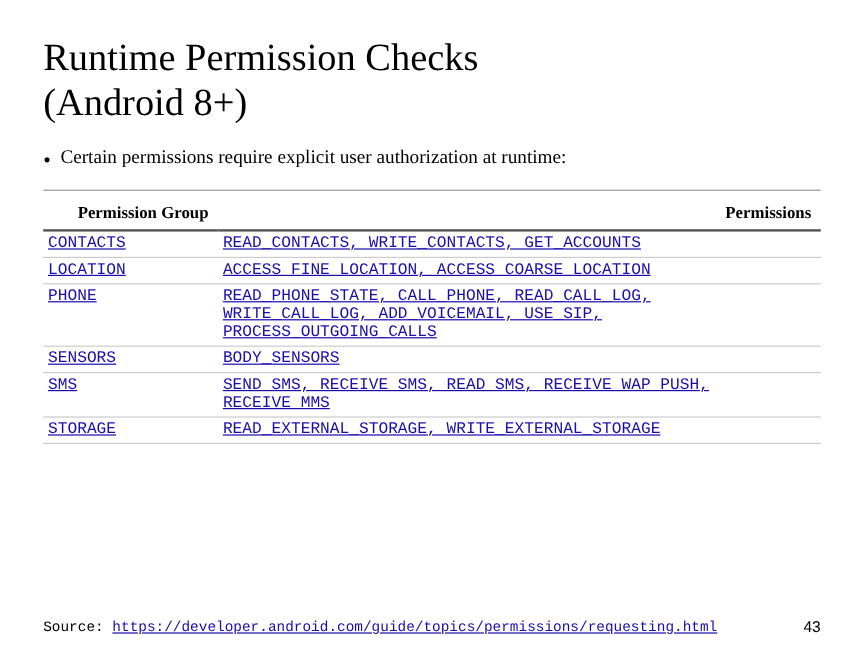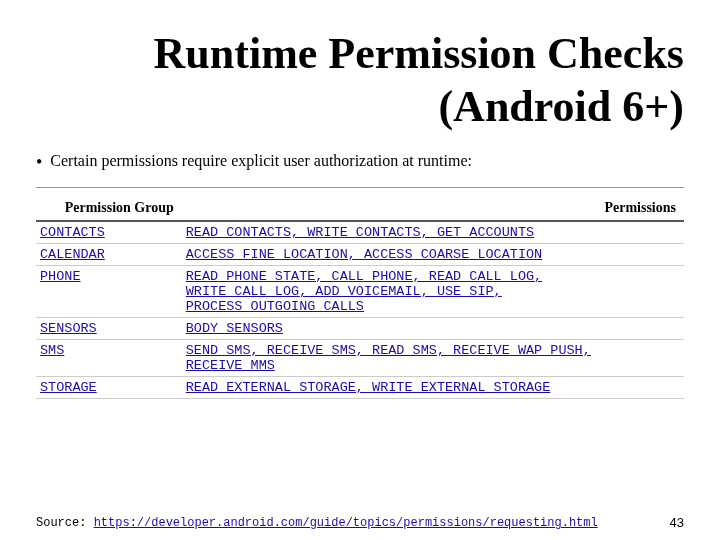--- a/index.html
+++ b/index.html
@@ -11,26 +11,25 @@
       overflow: hidden;
       position: relative;
     }
     .slide {
       width: 720px;
       height: 540px;
       padding: 28px 36px 20px 36px;
       position: relative;
     }
     .title {
-      font-size: 44px;
-      font-weight: bold;
+      font-size: 32px;
+      font-weight: normal;
       line-height: 1.2;
       margin-bottom: 18px;
       color: #000;
-      text-align: right;
     }
     .bullet-point {
       font-size: 16px;
       margin-bottom: 14px;
       display: flex;
       align-items: flex-start;
       gap: 8px;
     }
     .bullet-dot {
       font-size: 18px;
@@ -93,21 +92,21 @@
       border-top: 1px solid #999;
       margin-bottom: 8px;
     }
   </style>
 </head>
 <body>
 
 <div class="slide">
   <h1 class="title">
     <span>Runtime Permission Checks</span><br>
-    <span>(Android 6+)</span>
+    <span>(Android 8+)</span>
   </h1>
 
   <div class="bullet-point">
     <span class="bullet-dot">•</span>
     <span>Certain permissions require explicit user authorization at runtime:</span>
   </div>
 
   <hr class="divider">
 
   <table>
@@ -116,21 +115,21 @@
         <th>Permission Group</th>
         <th>Permissions</th>
       </tr>
     </thead>
     <tbody id="table-body">
         <tr>
           <td class="perm-group">CONTACTS</td>
           <td class="perm-list">READ_CONTACTS, WRITE_CONTACTS, GET_ACCOUNTS</td>
         </tr>
         <tr>
-          <td class="perm-group">CALENDAR</td>
+          <td class="perm-group">LOCATION</td>
           <td class="perm-list">ACCESS_FINE_LOCATION, ACCESS_COARSE_LOCATION</td>
         </tr>
         <tr>
           <td class="perm-group">PHONE</td>
           <td class="perm-list">READ_PHONE_STATE, CALL_PHONE, READ_CALL_LOG,<br>WRITE_CALL_LOG, ADD_VOICEMAIL, USE_SIP,<br>PROCESS_OUTGOING_CALLS</td>
         </tr>
         <tr>
           <td class="perm-group">SENSORS</td>
           <td class="perm-list">BODY_SENSORS</td>
         </tr>

